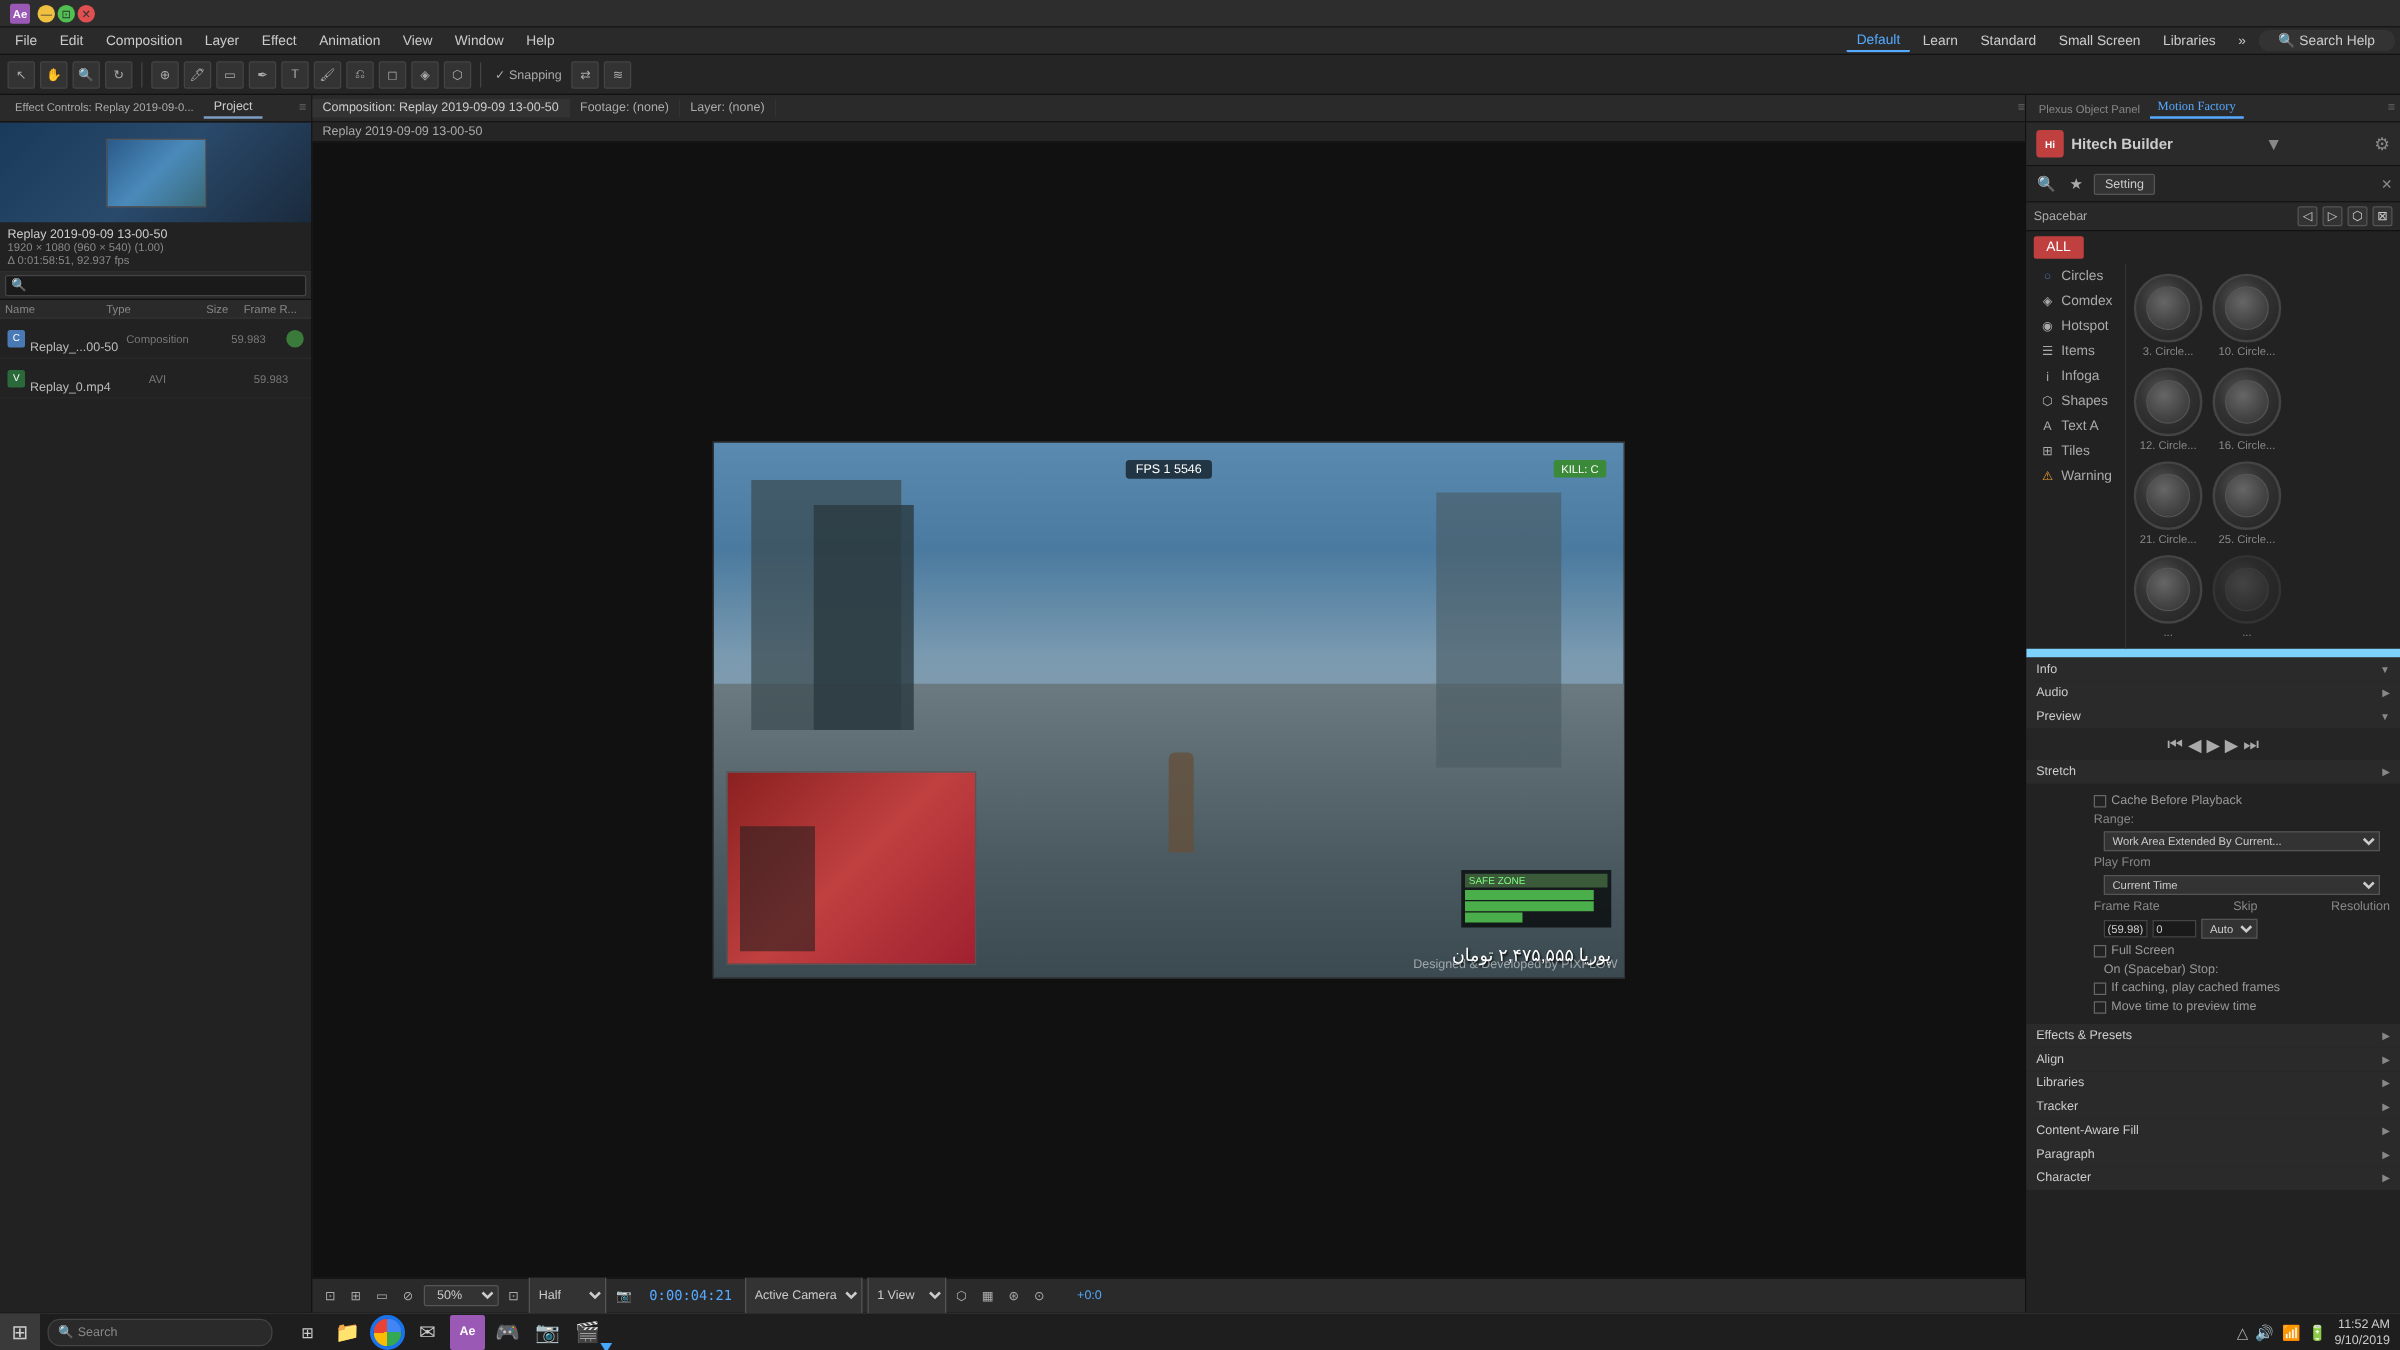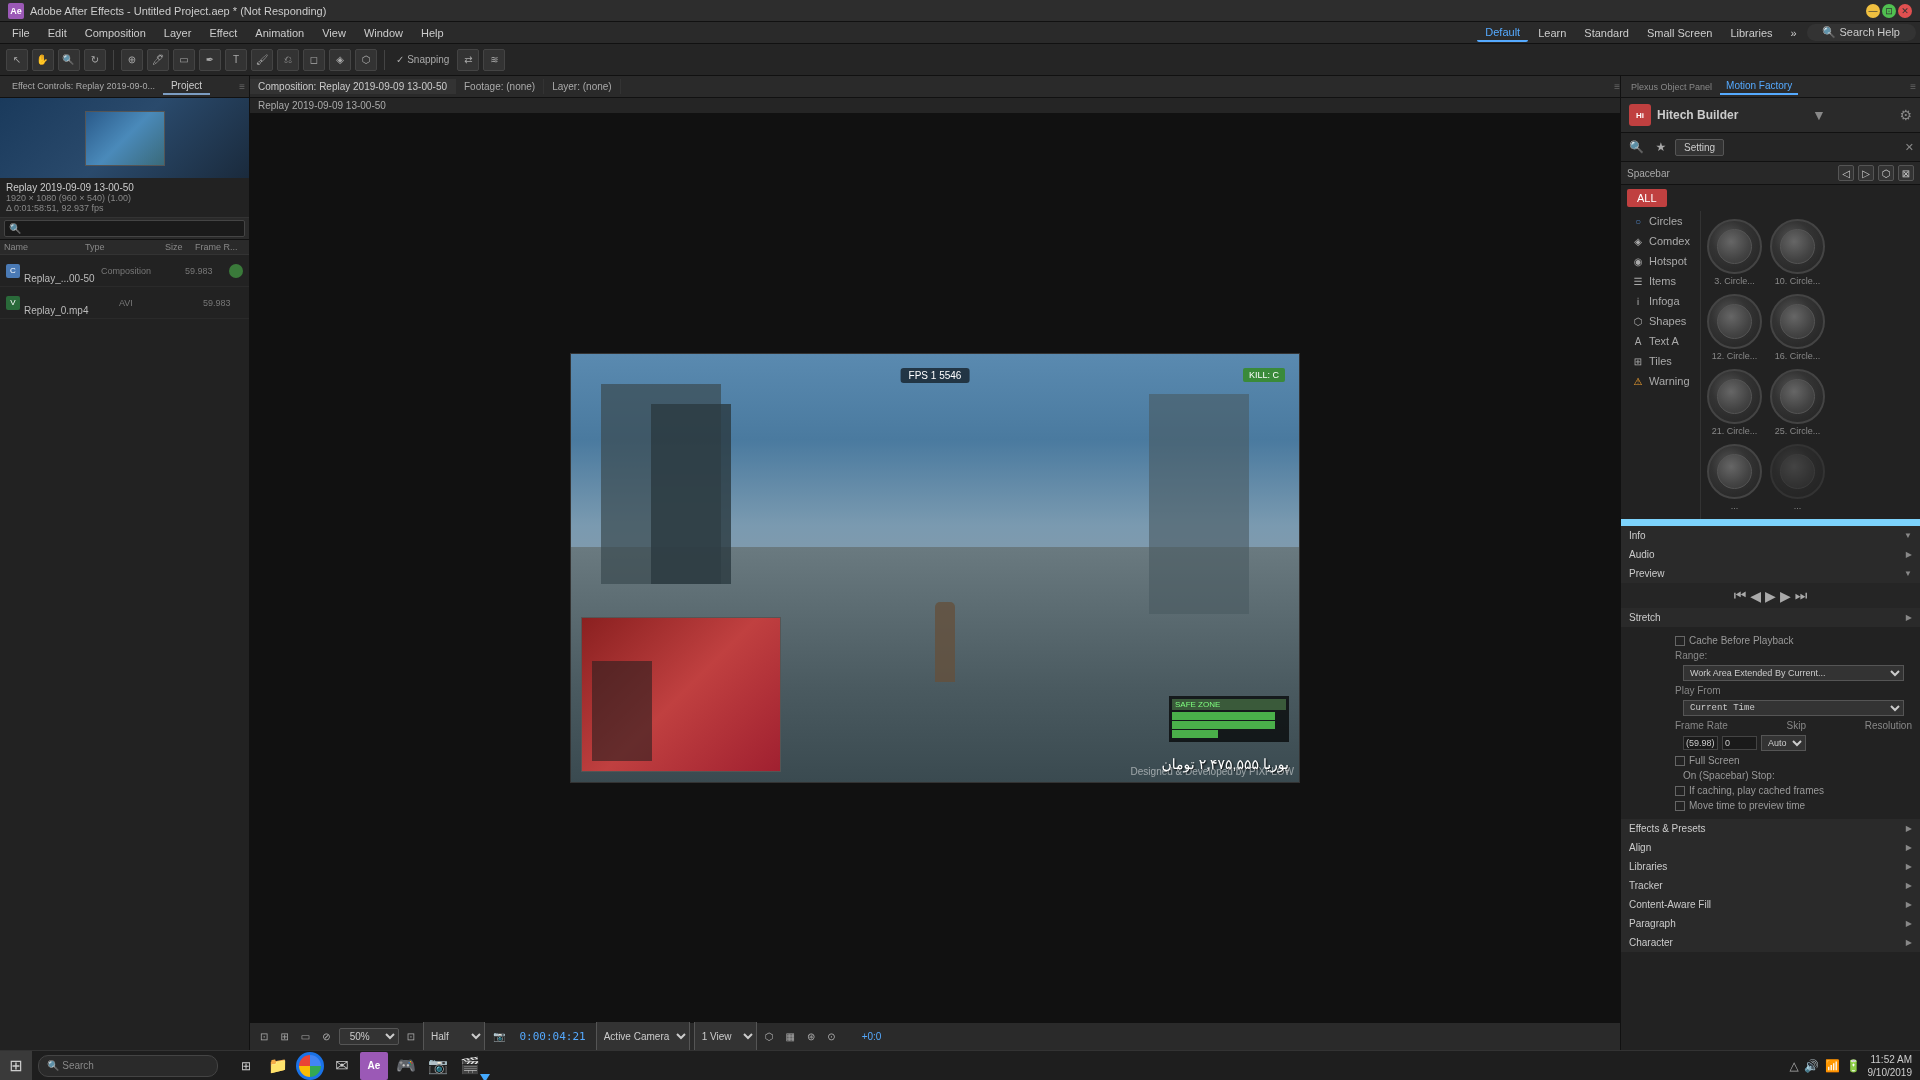--- a/index.html
+++ b/index.html
@@ -822,21 +822,20 @@
     .warning-icon { color: #f0a030; }
     .circle-icon { color: #4a7ab5; }
   </style>
 </head>
 <body>
 
 <div id="title-bar">
   <div class="app-icon">
     <span>Ae</span>
   </div>
-  <span class="title-text">Adobe After Effects - Untitled Project.aep * (Not Responding)</span>
   <div class="win-controls">
     <div class="win-btn minimize">—</div>
     <div class="win-btn maximize">⊡</div>
     <div class="win-btn close">✕</div>
   </div>
 </div>
 
 <div id="menu-bar">
   <div class="menu-item">File</div>
   <div class="menu-item">Edit</div>
@@ -1015,21 +1014,21 @@
       <button class="viewer-ctrl-btn">▦</button>
       <button class="viewer-ctrl-btn">⊛</button>
       <button class="viewer-ctrl-btn">⊙</button>
       <span style="color:#5af;font-size:10px;margin-left:18px;">+0:0</span>
     </div>
   </div>
 
   <div id="right-panel">
     <div id="right-panel-tabs">
       <div class="right-tab" style="font-size:9px;">Plexus Object Panel</div>
-      <div class="right-tab active" style="font-size:10px;color:#5af;border-bottom:2px solid #5af;">Motion Factory</div>
+      <div class="right-tab active" style="font-size:10px;color:#5af;border-bottom:2px solid #5af;font-family:Liberation Serif, serif;">Motion Factory</div>
       <span class="panel-expand-icon" style="margin-left:auto;">≡</span>
     </div>
 
     <div id="hitech-panel">
 
       <div class="hitech-header">
         <div class="hitech-logo">Hi</div>
         <span class="hitech-title">Hitech Builder</span>
         <button class="hitech-close-btn">▼</button>
         <button class="hitech-close-btn">⚙</button>
@@ -1186,21 +1185,21 @@
           </div>
           <div style="padding:2px 8px;font-size:10px;color:#ccc;">
             <select class="info-select" style="width:100%;">
               <option>Work Area Extended By Current...</option>
             </select>
           </div>
           <div class="info-row">
             <span class="info-label">Play From</span>
           </div>
           <div style="padding:2px 8px;font-size:10px;">
-            <select class="info-select" style="width:100%;font-family:Liberation Mono, monospace;">
+            <select class="info-select" style="width:100%;">
               <option>Current Time</option>
             </select>
           </div>
           <div class="info-row">
             <span class="info-label">Frame Rate</span>
             <span class="info-label">Skip</span>
             <span class="info-label">Resolution</span>
           </div>
           <div style="display:flex;align-items:center;gap:4px;padding:2px 8px;">
             <input class="info-number" type="text" value="(59.98)" style="">

